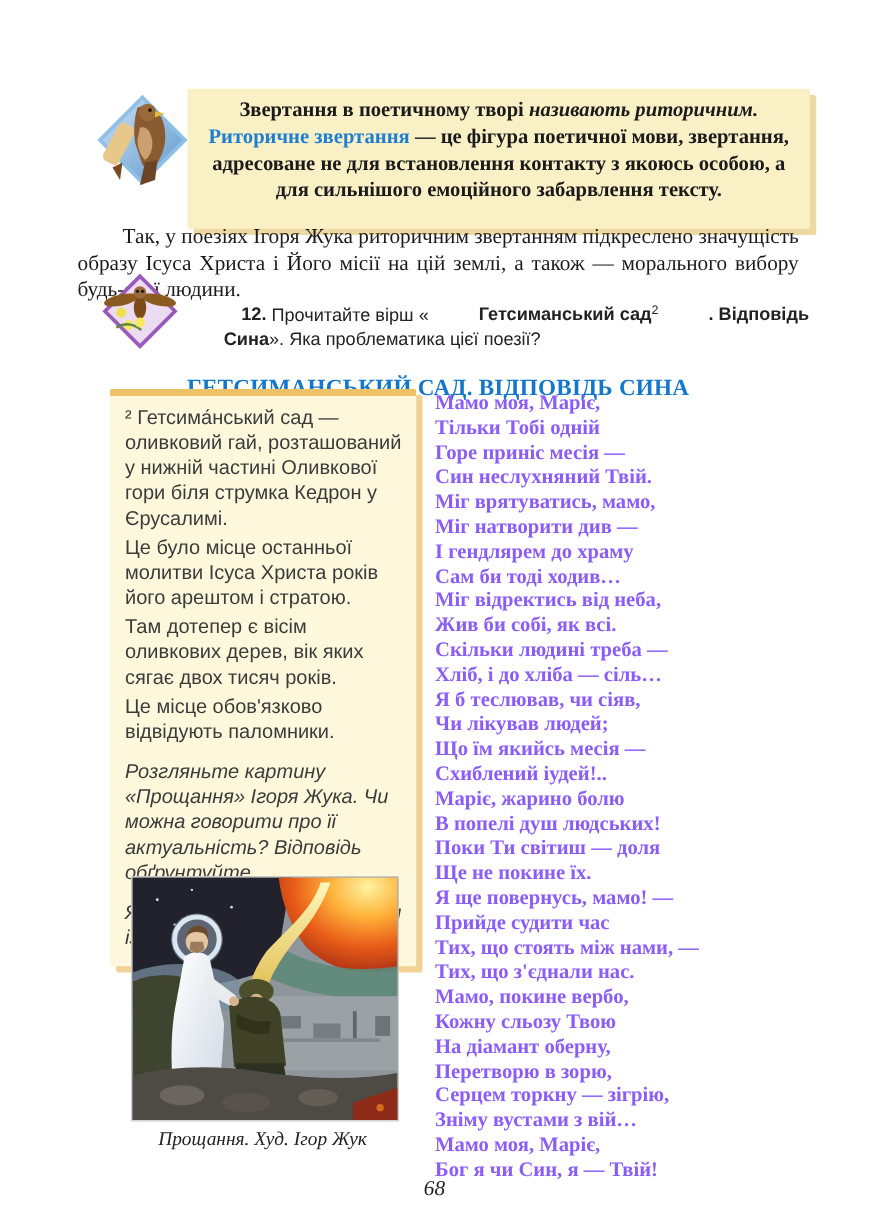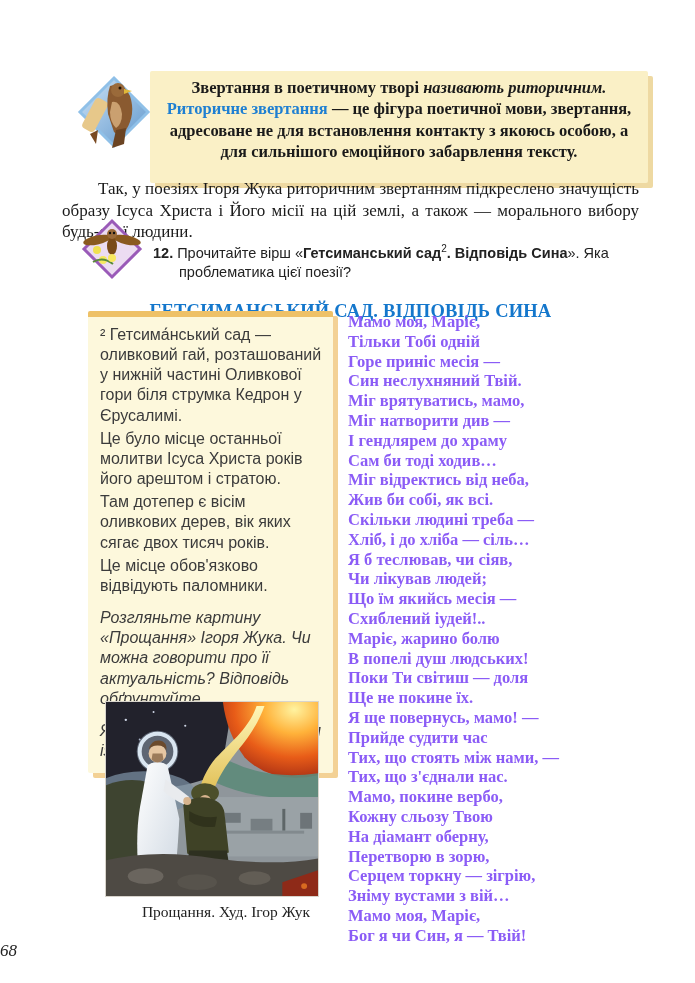--- a/index.html
+++ b/index.html
@@ -22,21 +22,21 @@
     position:absolute;left:62px;top:161px;width:577px;
     font-size:17px;line-height:1.27;text-align:justify;text-indent:36px;
   }
   
   .ex-icon{position:absolute;left:79px;top:216px;width:66px;height:66px;}
   .ex-text{
     position:absolute;left:153px;top:227px;width:492px;
     font-family:"Liberation Sans", sans-serif;font-size:14.5px;line-height:1.35;
     color:#222;padding-left:26px;text-indent:-26px;
   }
-  .ex-text b{font-weight:bold;}
+  .ex-text b{font-weight:bold;margin-left:40px;}
   .ex-text sup{font-size:10px;}
   
   .poem-title{
     position:absolute;left:62px;top:286px;width:577px;text-align:center;
     font-weight:bold;font-size:18.5px;color:#1477cc;letter-spacing:.2px;
   }
   
   .note-box{
     position:absolute;left:88px;top:311px;width:245px;box-sizing:border-box;
     background:#fdf8dc;border-top:6px solid #eec167;
@@ -46,31 +46,31 @@
   }
   .note-box .sb-para{margin:0 0 3px 0;}
   .note-box .questions .sb-question{font-style:italic;margin-top:12px;}
   
   .painting{
     position:absolute;left:105px;top:701px;width:214px;height:196px;
     border:1px solid #d8d4cc;box-sizing:border-box;background:#8f969b;
   }
   .painting svg{display:block;width:100%;height:100%;}
   .caption{
-    position:absolute;left:96px;top:903px;width:260px;text-align:center;
-    font-size:15.5px;color:#222;
+    position:absolute;left:80px;top:903px;width:260px;text-align:center;
+    font-style:italic;font-size:15.5px;color:#222;
   }
   
   .poem{
     position:absolute;left:348px;top:312px;width:300px;
     font-weight:bold;font-size:16.5px;line-height:19.8px;color:#8b5cf6;
   }
   
   .page-num{
-    position:absolute;left:0;top:941px;width:695px;text-align:left;
+    position:absolute;left:0;top:941px;width:695px;text-align:center;
     font-style:italic;font-size:17px;color:#222;
   }
 </style>
 </head>
 <body>
 
 <div class="page">
 
   <div class="bird-icon">
     <svg viewBox="0 0 76 80">

